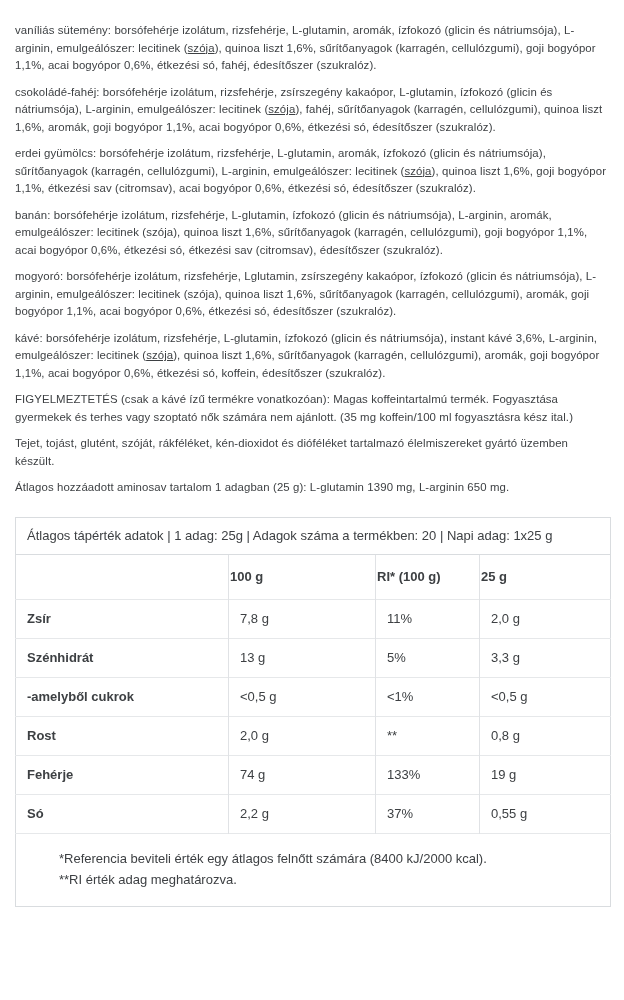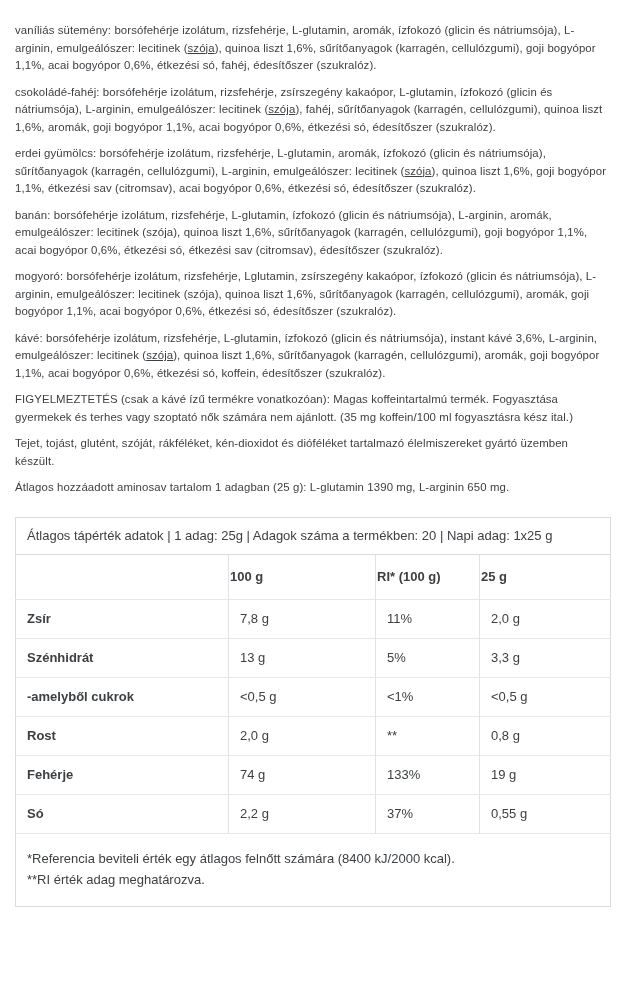--- a/index.html
+++ b/index.html
@@ -31,21 +31,21 @@
     font-size:13px;
     color:#3d4043;
   }
   table.nutrition td { vertical-align:middle; padding:11px 11px; line-height:16px; }
   tr.title-row td { padding:10px 11px; border-bottom:1px solid #d9dcdf; }
   tr.cols-row td { padding:14px 1px; font-weight:bold; }
   tr.cols-row td + td, tr.data-row td + td { border-left:1px solid #e0e2e5; }
   tr.data-row td { border-top:1px solid #e6e8ea; }
   tr.data-row td.lbl { font-weight:bold; }
   tr.foot-row td { border-top:1px solid #e6e8ea; padding:14px 11px 16px 11px; }
-  tr.foot-row div { line-height:21px; }
+  tr.foot-row div { line-height:21px;margin-left:32px; }
 </style>
 </head>
 <body>
 
 <div class="page">
 
   <section>
     <p class="para"><b>vaníliás sütemény:</b><span> borsófehérje izolátum, rizsfehérje, L-glutamin, aromák, ízfokozó (glicin és nátriumsója), L-arginin, emulgeálószer: lecitinek (</span><b class="soy u">szója</b><span>), quinoa liszt 1,6%, sűrítőanyagok (karragén, cellulózgumi), goji bogyópor 1,1%, acai bogyópor 0,6%, étkezési só, fahéj, édesítőszer (szukralóz).</span></p>
     <p class="para"><b>csokoládé-fahéj:</b><span> borsófehérje izolátum, rizsfehérje, zsírszegény kakaópor, L-glutamin, ízfokozó (glicin és nátriumsója), L-arginin, emulgeálószer: lecitinek (</span><b class="soy u">szója</b><span>), fahéj, sűrítőanyagok (karragén, cellulózgumi), quinoa liszt 1,6%, aromák, goji bogyópor 1,1%, acai bogyópor 0,6%, étkezési só, édesítőszer (szukralóz).</span></p>
     <p class="para"><b>erdei gyümölcs:</b><span> borsófehérje izolátum, rizsfehérje, L-glutamin, aromák, ízfokozó (glicin és nátriumsója), sűrítőanyagok (karragén, cellulózgumi), L-arginin, emulgeálószer: lecitinek (</span><b class="soy u">szója</b><span>), quinoa liszt 1,6%, goji bogyópor 1,1%, étkezési sav (citromsav), acai bogyópor 0,6%, étkezési só, édesítőszer (szukralóz).</span></p>

